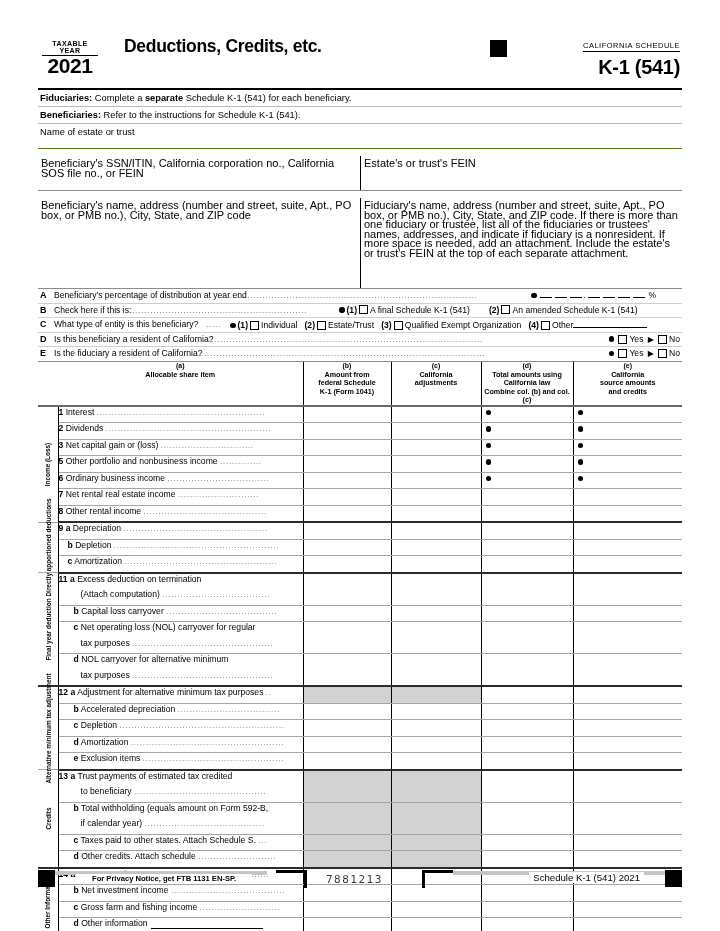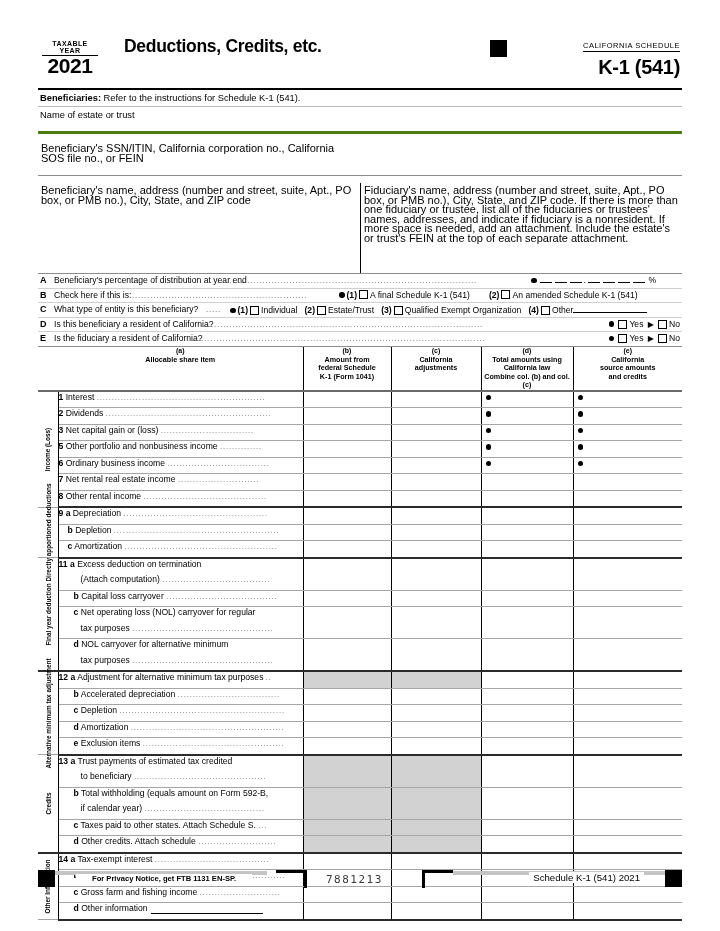--- a/index.html
+++ b/index.html
@@ -101,21 +101,21 @@
   .instr-line b { font-weight: bold; }
   .ul-blank {
     display: inline-block;
     border-bottom: 1px solid #000;
     height: 9px;
     vertical-align: baseline;
   }
   .name-line {
     font-size: 9.3px;
     padding: 3px 2px 9px 2px;
-    border-bottom: 3px solid #4d7c0f;
+    border-bottom: 1px solid #4d7c0f;
     height: 12px;
     line-height: 11px;
   }
 
   
   .entity {
     display: flex;
     border-bottom: 1px solid #8c8c8c;
   }
   .entity-cell {
@@ -336,32 +336,38 @@
       <div class="title-main">
         <div>Deductions, Credits, etc.</div>
       </div>
       <div class="blk-square"></div>
       <div class="ca-sched-lbl">CALIFORNIA SCHEDULE</div>
       <div class="sched-code">K-1 (541)</div>
     </div>
     <div class="hdr-rule"></div>
 
 
+    <div class="instr-line">
+      <b>Fiduciaries:</b><span> Complete a </span><b>separate</b><span> Schedule K-1 (541) for each beneficiary.</span>
+    </div>
 
     <div class="instr-line">
       <b>Beneficiaries:</b><span> Refer to the instructions for Schedule K-1 (541).</span>
     </div>
 
     <div class="name-line">
       <span>Name of estate or trust</span>
     </div>
 
     <div class="entity">
       <div class="entity-cell ent-l ent-row1">
         <span>Beneficiary's SSN/ITIN, California corporation no., California SOS file no., or FEIN</span>
+      </div>
+      <div class="entity-cell ent-r ent-row1">
+        <span>Estate's or trust's FEIN</span>
       </div>
     </div>
 
     <div class="entity">
       <div class="entity-cell ent-l ent-row2">
         <span>Beneficiary's name, address (number and street, suite, Apt., PO box, or PMB no.), City, State, and ZIP code</span>
       </div>
       <div class="entity-cell ent-r ent-row2">
         <span>Fiduciary's name, address (number and street, suite, Apt., PO box, or PMB no.), City, State, and ZIP code. If there is more than one fiduciary or trustee, list all of the fiduciaries or trustees' names, addresses, and indicate if fiduciary is a nonresident. If more space is needed, add an attachment. Include the estate's or trust's FEIN at the top of each separate attachment.</span>
       </div>

